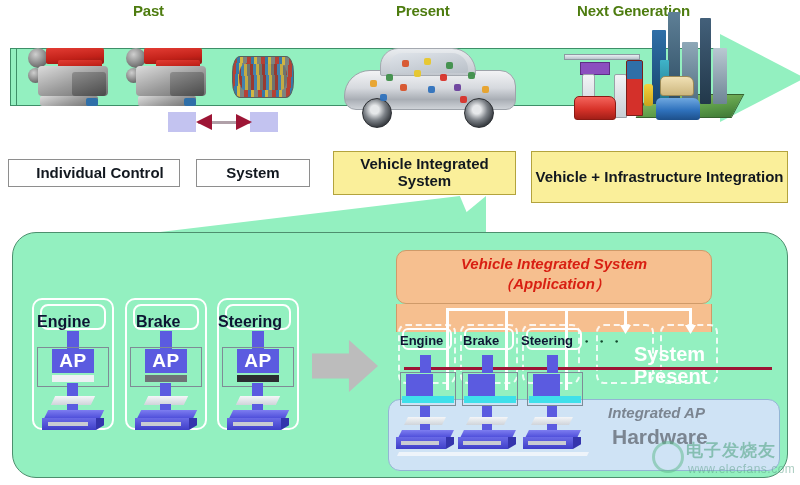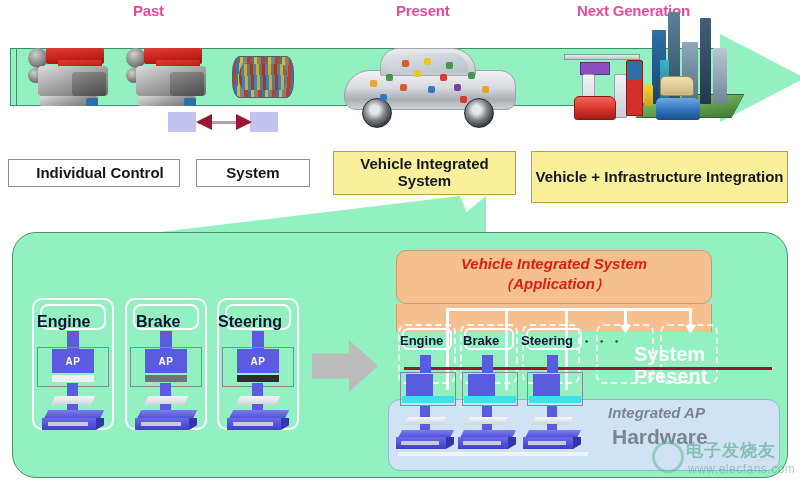--- a/index.html
+++ b/index.html
@@ -7,21 +7,21 @@
     width: 800px; height: 485px;
     background: #ffffff;
     font-family: "Liberation Sans", sans-serif;
     overflow: hidden;
   }
   #root { position: relative; width: 800px; height: 485px; }
 
   
   .era-title {
     position: absolute; font-weight: bold; font-size: 15px;
-    color: #ec4899; letter-spacing: -0.2px; white-space: nowrap;
+    color: #4d7c0f; letter-spacing: -0.2px; white-space: nowrap;
   }
   #era-past    { left: 133px; top: 2px; }
   #era-present { left: 396px; top: 2px; }
   #era-next    { left: 577px; top: 2px; }
 
   
   #timeline-arrow {
     position: absolute; left: 10px; top: 34px; width: 790px; height: 88px;
   }
   .tl-bar {
@@ -222,21 +222,21 @@
     position: absolute; top: 347px; width: 72px; height: 40px;
     border: 1px solid #7f8b96;
   }
   #ap-frame-engine   { left: 37px; }
   #ap-frame-brake    { left: 130px; }
   #ap-frame-steering { left: 222px; }
 
   .ap-chip {
     position: absolute; top: 349px; width: 42px; height: 24px;
     background: #5b5be0; display: flex; align-items: center; justify-content: center;
-    color: #ffffff; font-weight: bold; font-size: 10px; letter-spacing: .5px;
+    color: #ffffff; font-weight: bold; font-size: 19px; letter-spacing: .5px;
   }
   #ap-chip-engine   { left: 52px; }
   #ap-chip-brake    { left: 145px; }
   #ap-chip-steering { left: 237px; }
 
   .ap-bar { position: absolute; top: 375px; width: 42px; height: 7px; }
   #ap-bar-engine   { left: 52px; background: #eef1f4; }
   #ap-bar-brake    { left: 145px; background: #6f7276; }
   #ap-bar-steering { left: 237px; background: #2b2d30; }
 

